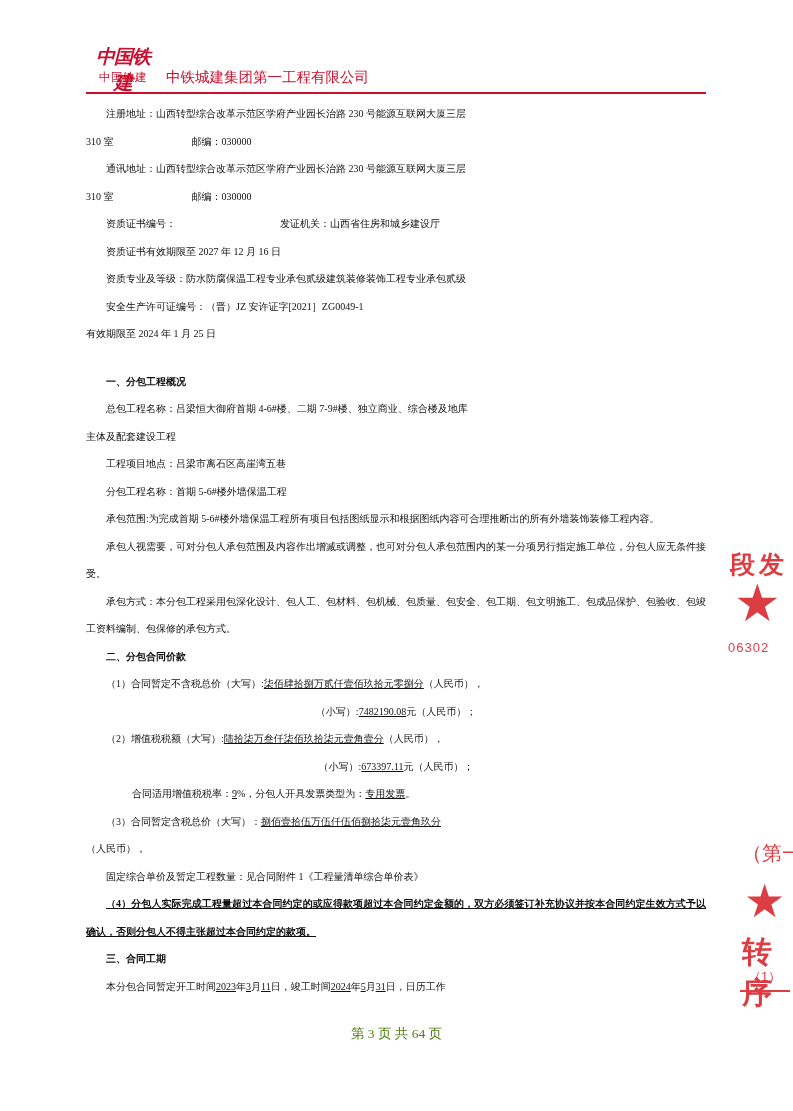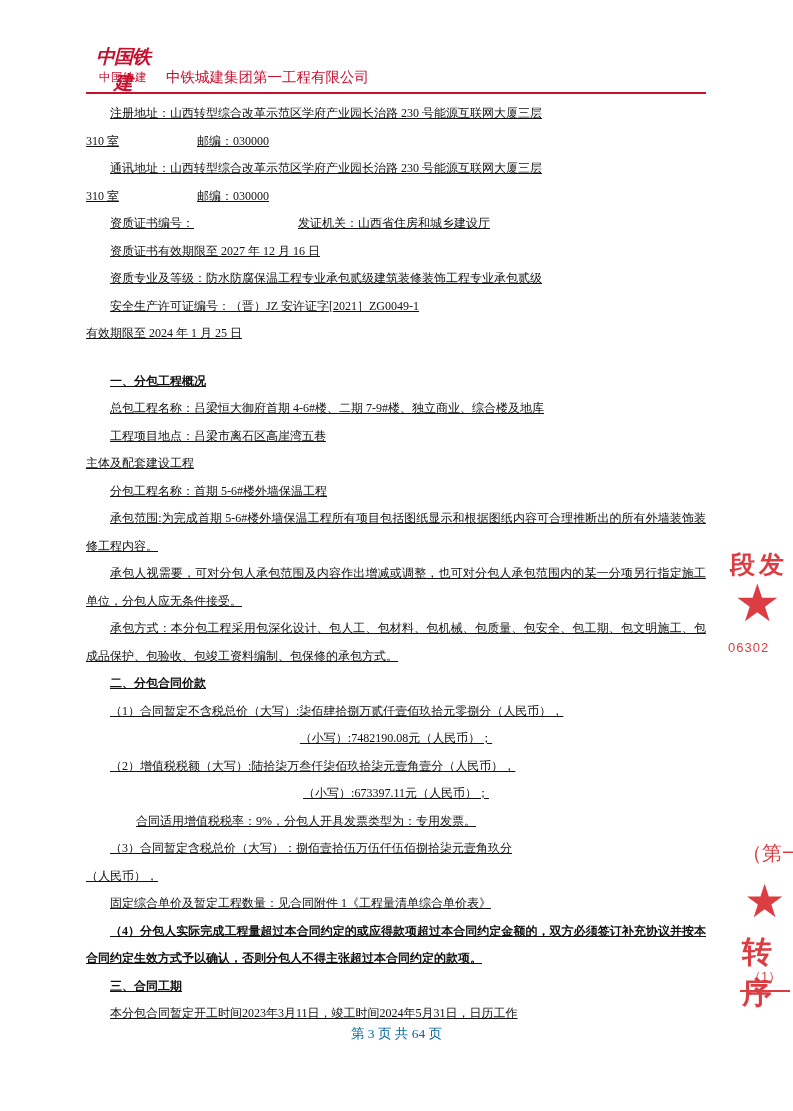--- a/index.html
+++ b/index.html
@@ -79,24 +79,23 @@
     width: 620px;
     height: 1.6px;
     background: #c8102e;
   }
   
   .content {
     position: absolute;
     left: 86px;
     top: 100px;
     width: 620px;
-    font-size: 12px;
+    font-size: 10px;
     line-height: 27.5px;
     color: #111;
-    text-decoration: underline;
   }
   .para {
     margin: 0;
     text-align: justify;
     text-justify: inter-ideograph;
   }
   .indent1 { text-indent: 2em; }
   .indent-none { text-indent: 0; }
   .heading {
     font-weight: bold;
@@ -117,21 +116,21 @@
   }
   .indent-hl { text-indent: 2em; }
   
   .footer {
     position: absolute;
     left: 0;
     top: 1025px;
     width: 793px;
     text-align: center;
     font-size: 13.5px;
-    color: #0369a1;
+    color: #4d7c0f;
   }
   
   .stamp {
     position: absolute;
     color: #d8232a;
     opacity: 0.88;
   }
   .stamp-1 {
     left: 722px;
     top: 548px;
@@ -224,23 +223,23 @@
     <p class="para indent1">资质证书有效期限至 2027 年 12 月 16 日</p>
     <p class="para indent1">资质专业及等级：防水防腐保温工程专业承包贰级建筑装修装饰工程专业承包贰级</p>
     <p class="para indent1">安全生产许可证编号：（晋）JZ 安许证字[2021］ZG0049-1</p>
     <p class="para indent-none">有效期限至 2024 年 1 月 25 日</p>
 
     <div class="gap-mid"></div>
 
     <p class="heading">一、分包工程概况</p>
 
     <p class="para indent1"><span>总包工程名称：</span><span>吕梁恒大御府首期 4-6#楼、二期 7-9#楼、独立商业、综合楼及地库</span></p>
+    <p class="para indent-none">主体及配套建设工程</p>
+
     <p class="para indent1"><span>工程项目地点：</span><span>吕梁市离石区高崖湾五巷</span></p>
-
-    <p class="para indent-none">主体及配套建设工程</p>
 
     <p class="para indent1"><span>分包工程名称：</span><span>首期 5-6#楼外墙保温工程</span></p>
 
     <p class="para indent1"><span>承包范围:</span><span>为完成首期 5-6#楼外墙保温工程所有项目包括图纸显示和根据图纸内容可合理推断出的所有外墙装饰装修工程内容。</span></p>
 
     <p class="para indent1">承包人视需要，可对分包人承包范围及内容作出增减或调整，也可对分包人承包范围内的某一分项另行指定施工单位，分包人应无条件接受。</p>
 
     <p class="para indent1">承包方式：本分包工程采用包深化设计、包人工、包材料、包机械、包质量、包安全、包工期、包文明施工、包成品保护、包验收、包竣工资料编制、包保修的承包方式。</p>
 
     <p class="heading">二、分包合同价款</p>

